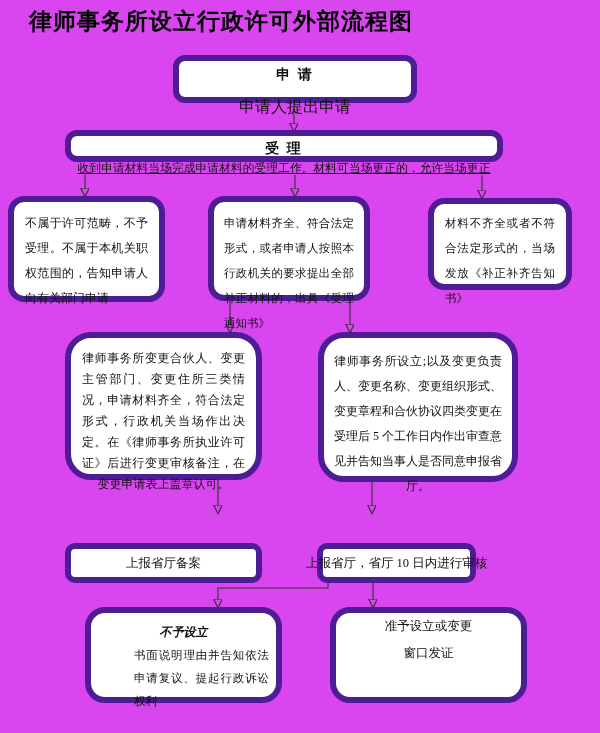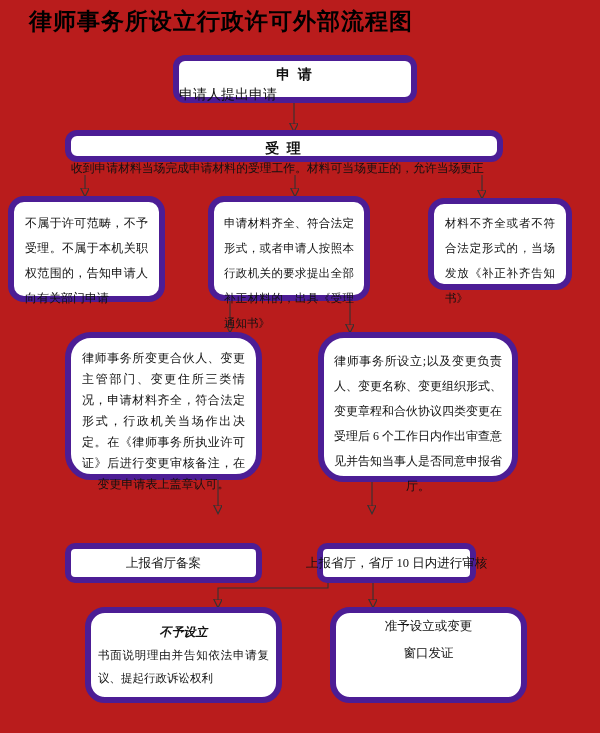--- a/index.html
+++ b/index.html
@@ -1,17 +1,17 @@
 <!DOCTYPE html>
 <html><head>
 <meta charset="utf-8">
 <style>
   html,body{margin:0;padding:0;background:#ffffff;}
   #canvas{
-    position:relative;width:600px;height:733px;background:#b91c1c;
+    position:relative;width:600px;height:733px;background:#d946ef;
     font-family:"Liberation Serif","DejaVu Serif",serif;color:#111111;
     overflow:hidden;
   }
   #page-title{
     position:absolute;left:29px;top:6px;
     font-family:"Liberation Sans","DejaVu Sans",sans-serif;
     font-size:23px;font-weight:bold;color:#000000;letter-spacing:1px;
     white-space:nowrap;
   }
   #connector-layer{position:absolute;left:0;top:0;width:600px;height:733px;}
@@ -19,43 +19,43 @@
   .node{
     position:absolute;box-sizing:border-box;border:6px solid #4c1d95;
     background:#ffffff;
   }
   .node .node-title{font-weight:bold;text-align:center;}
   .body-justify{text-align:justify;}
   .last-center{text-align-last:center;}
   
   #node-apply{left:173px;top:55px;width:244px;height:48px;border-radius:12px;padding-top:4px;}
   #node-apply .node-title{font-size:14px;line-height:20px;letter-spacing:2px;}
-  #node-apply .node-body{font-size:14px;line-height:19px;}
+  #node-apply .node-body{font-size:16px;line-height:19px;text-align:center;margin-top:12px;}
   
   #node-accept{left:65px;top:130px;width:438px;height:32px;border-radius:12px;padding-top:3px;}
   #node-accept .node-title{font-size:14px;line-height:20px;letter-spacing:2px;}
-  #node-accept .node-body{font-size:11.8px;line-height:18px;white-space:nowrap;}
+  #node-accept .node-body{font-size:11.8px;line-height:18px;text-align:center;white-space:nowrap;text-decoration:underline;}
   
   #node-not-accept{left:8px;top:196px;width:157px;height:106px;border-radius:16px;padding:9px 11px;font-size:12px;line-height:25px;}
   #node-complete{left:208px;top:196px;width:162px;height:105px;border-radius:16px;padding:9px 10px;font-size:11.5px;line-height:25px;}
   #node-incomplete{left:428px;top:198px;width:144px;height:92px;border-radius:16px;padding:7px 11px;font-size:11.5px;line-height:25px;}
   
   #node-change-three{left:65px;top:332px;width:197px;height:148px;border-radius:26px;padding:10px 11px;font-size:12px;line-height:21px;}
   #node-establish-four{left:318px;top:332px;width:200px;height:150px;border-radius:26px;padding:11px 10px;font-size:12px;line-height:25px;}
   
   #node-report-record,#node-report-review{
     top:543px;height:40px;border-radius:10px;display:flex;align-items:center;justify-content:center;
     font-size:12.5px;white-space:nowrap;
   }
   #node-report-record{left:65px;width:197px;}
   #node-report-review{left:317px;width:159px;}
   
   #node-deny{left:85px;top:607px;width:197px;height:96px;border-radius:20px;padding:8px 7px;}
   #node-deny .node-title{font-size:12px;line-height:23px;font-style:italic;}
-  #node-deny .node-body{font-size:11.5px;line-height:23px;text-align:justify;}
+  #node-deny .node-body{font-size:11.5px;line-height:23px;text-align:justify;margin-left:36px;}
   #node-approve{
     left:330px;top:607px;width:197px;height:96px;border-radius:20px;
     display:flex;flex-direction:column;align-items:center;justify-content:flex-start;
     font-size:12.5px;line-height:27px;
   }
 </style>
 </head>
 <body>
 
 <div id="canvas">
@@ -91,21 +91,21 @@
   </div>
 
   <div class="node body-justify" id="node-not-accept">不属于许可范畴，不予受理。不属于本机关职权范围的，告知申请人向有关部门申请</div>
 
   <div class="node body-justify" id="node-complete">申请材料齐全、符合法定形式，或者申请人按照本行政机关的要求提出全部补正材料的，出具《受理通知书》</div>
 
   <div class="node body-justify last-center" id="node-change-three">律师事务所变更合伙人、变更主管部门、变更住所三类情况，申请材料齐全，符合法定形式，行政机关当场作出决定。在《律师事务所执业许可证》后进行变更审核备注，在变更申请表上盖章认可。</div>
 
   <div class="node body-justify" id="node-incomplete">材料不齐全或者不符合法定形式的，当场发放《补正补齐告知书》</div>
 
-  <div class="node body-justify last-center" id="node-establish-four">律师事务所设立;以及变更负责人、变更名称、变更组织形式、变更章程和合伙协议四类变更在受理后 6 个工作日内作出审查意见并告知当事人是否同意申报省厅。</div>
+  <div class="node body-justify last-center" id="node-establish-four">律师事务所设立;以及变更负责人、变更名称、变更组织形式、变更章程和合伙协议四类变更在受理后 5 个工作日内作出审查意见并告知当事人是否同意申报省厅。</div>
 
   <div class="node" id="node-report-record">上报省厅备案</div>
 
   <div class="node" id="node-report-review">上报省厅，省厅 10 日内进行审核</div>
 
   <div class="node" id="node-deny">
     <div class="node-title">不予设立</div>
     <div class="node-body">书面说明理由并告知依法申请复议、提起行政诉讼权利</div>
   </div>
 

